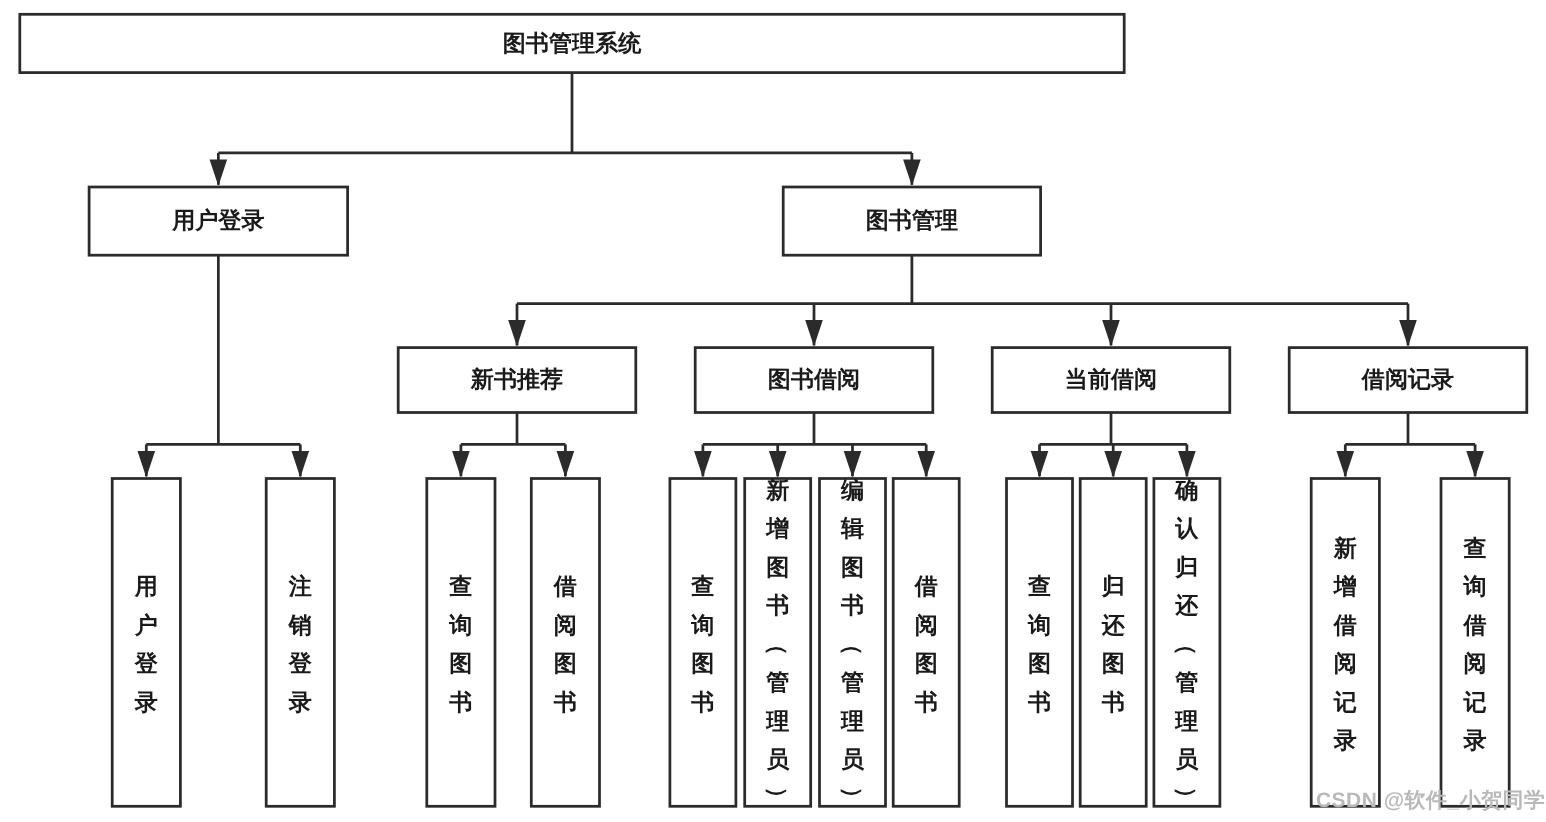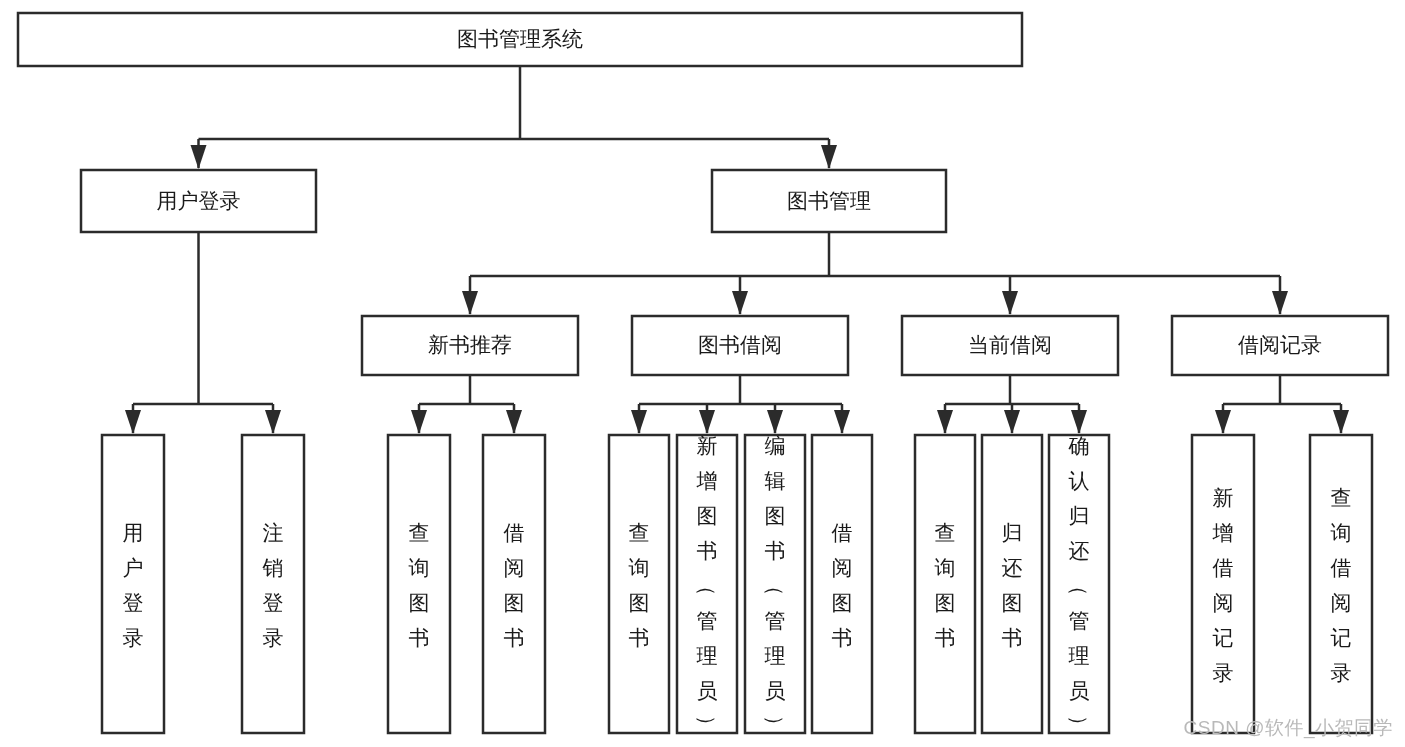--- a/index.html
+++ b/index.html
@@ -10,20 +10,21 @@
   body {
     width: 1405px;
     height: 747px;
     font-family: "Liberation Sans", "DejaVu Sans", sans-serif;
     overflow: hidden;
   }
   #diagram-root {
     position: relative;
     width: 1405px;
     height: 747px;
+    font-weight: bold;
   }
   svg#flow {
     position: absolute;
     left: 0;
     top: 0;
     width: 1405px;
     height: 747px;
   }
   .node-rect {
     fill: #ffffff;
@@ -48,21 +49,21 @@
     dominant-baseline: middle;
   }
   .node-label-v {
     fill: #1a1a1a;
     font-family: "Liberation Sans", "DejaVu Sans", sans-serif;
     font-size: 21px;
     text-anchor: middle;
   }
   .watermark {
     position: absolute;
-    right: 12px;
+    right: 0;
     bottom: 6px;
     font-family: "Liberation Sans", "DejaVu Sans", sans-serif;
     font-size: 19px;
     color: #b9b9b9;
     letter-spacing: 0.5px;
     white-space: nowrap;
     user-select: none;
   }
 </style>
 </head>

